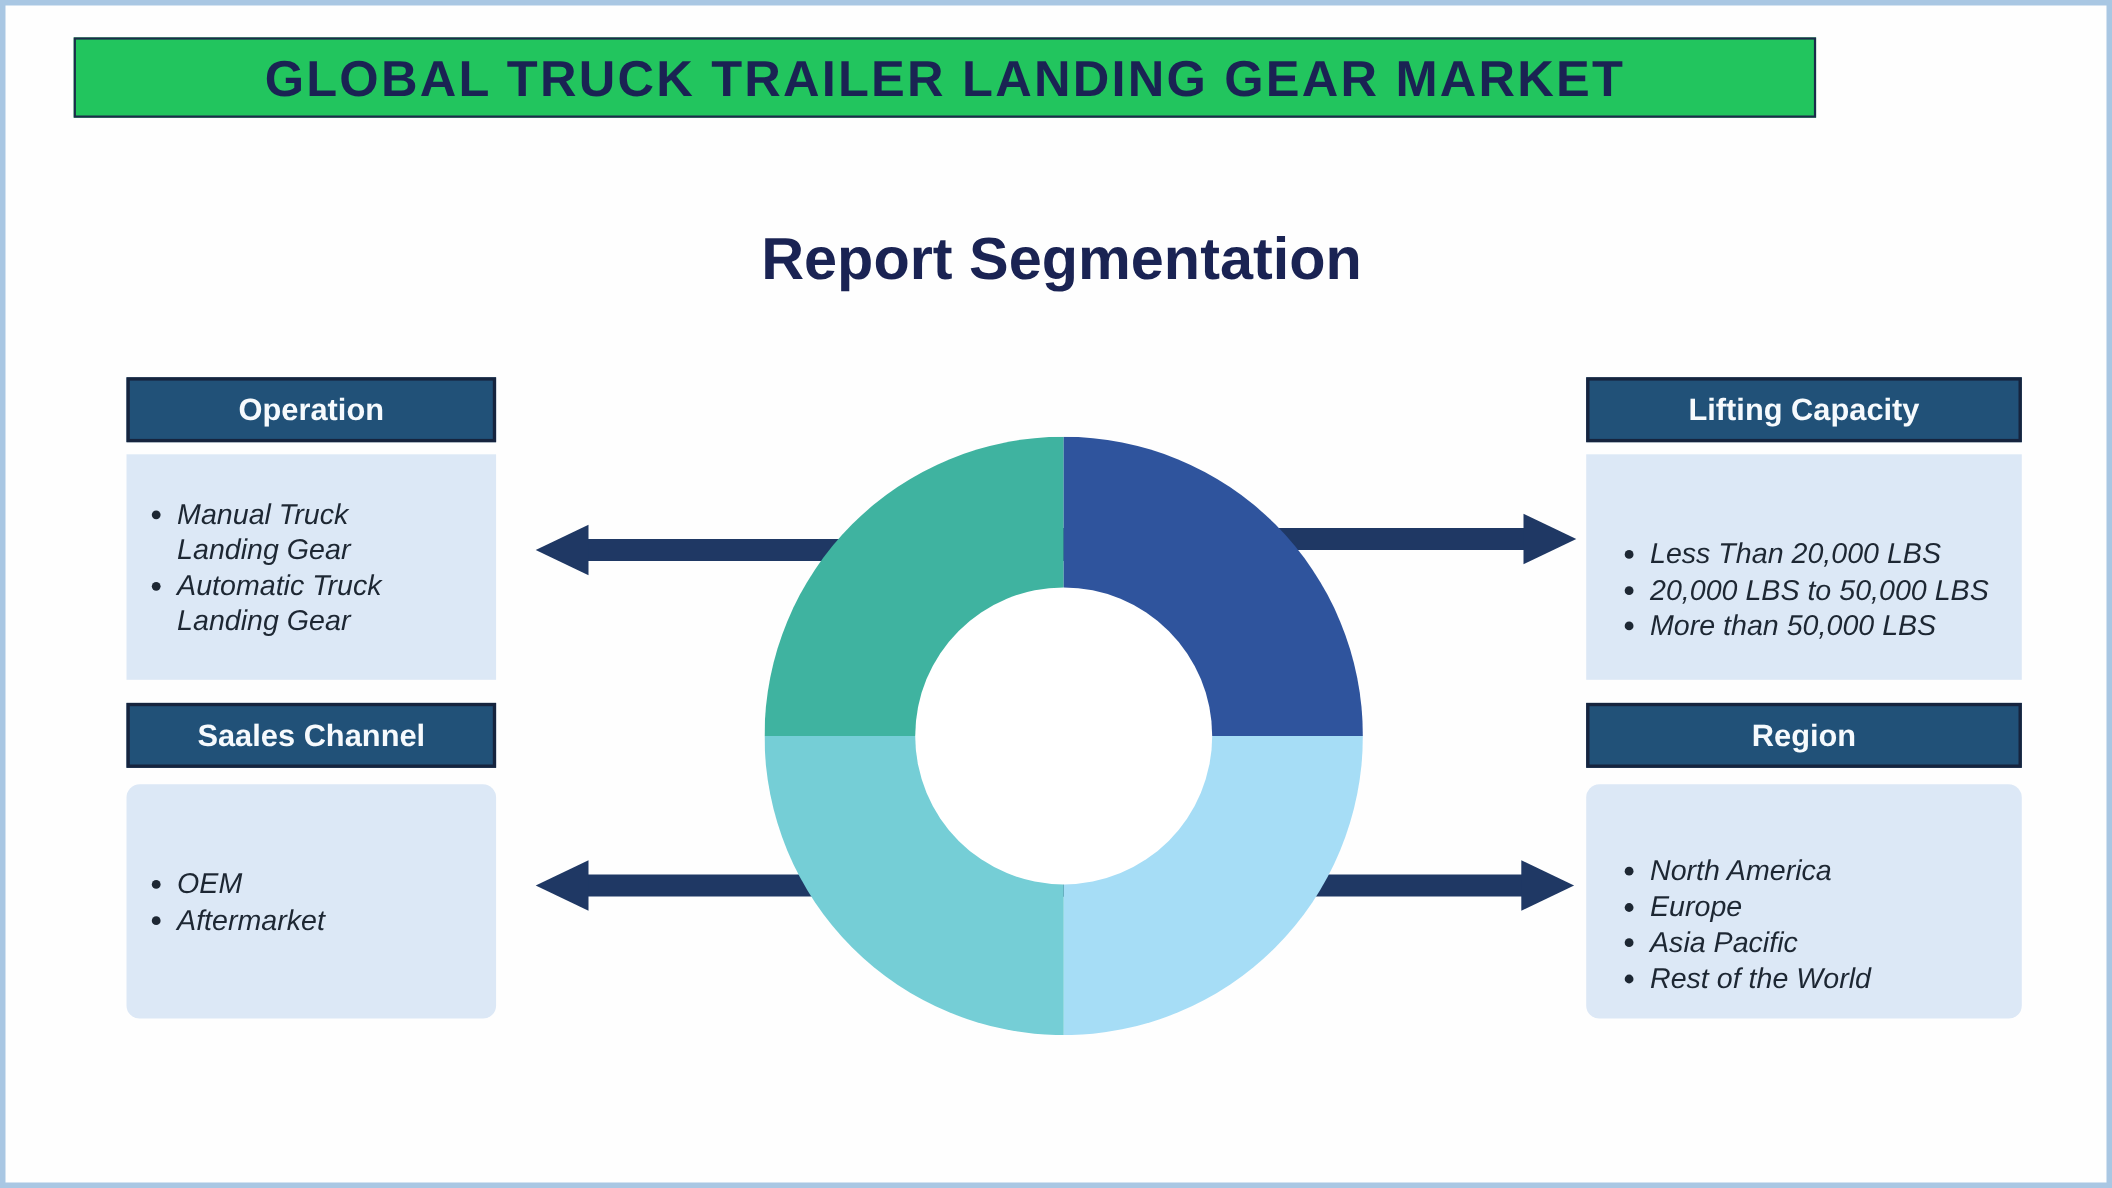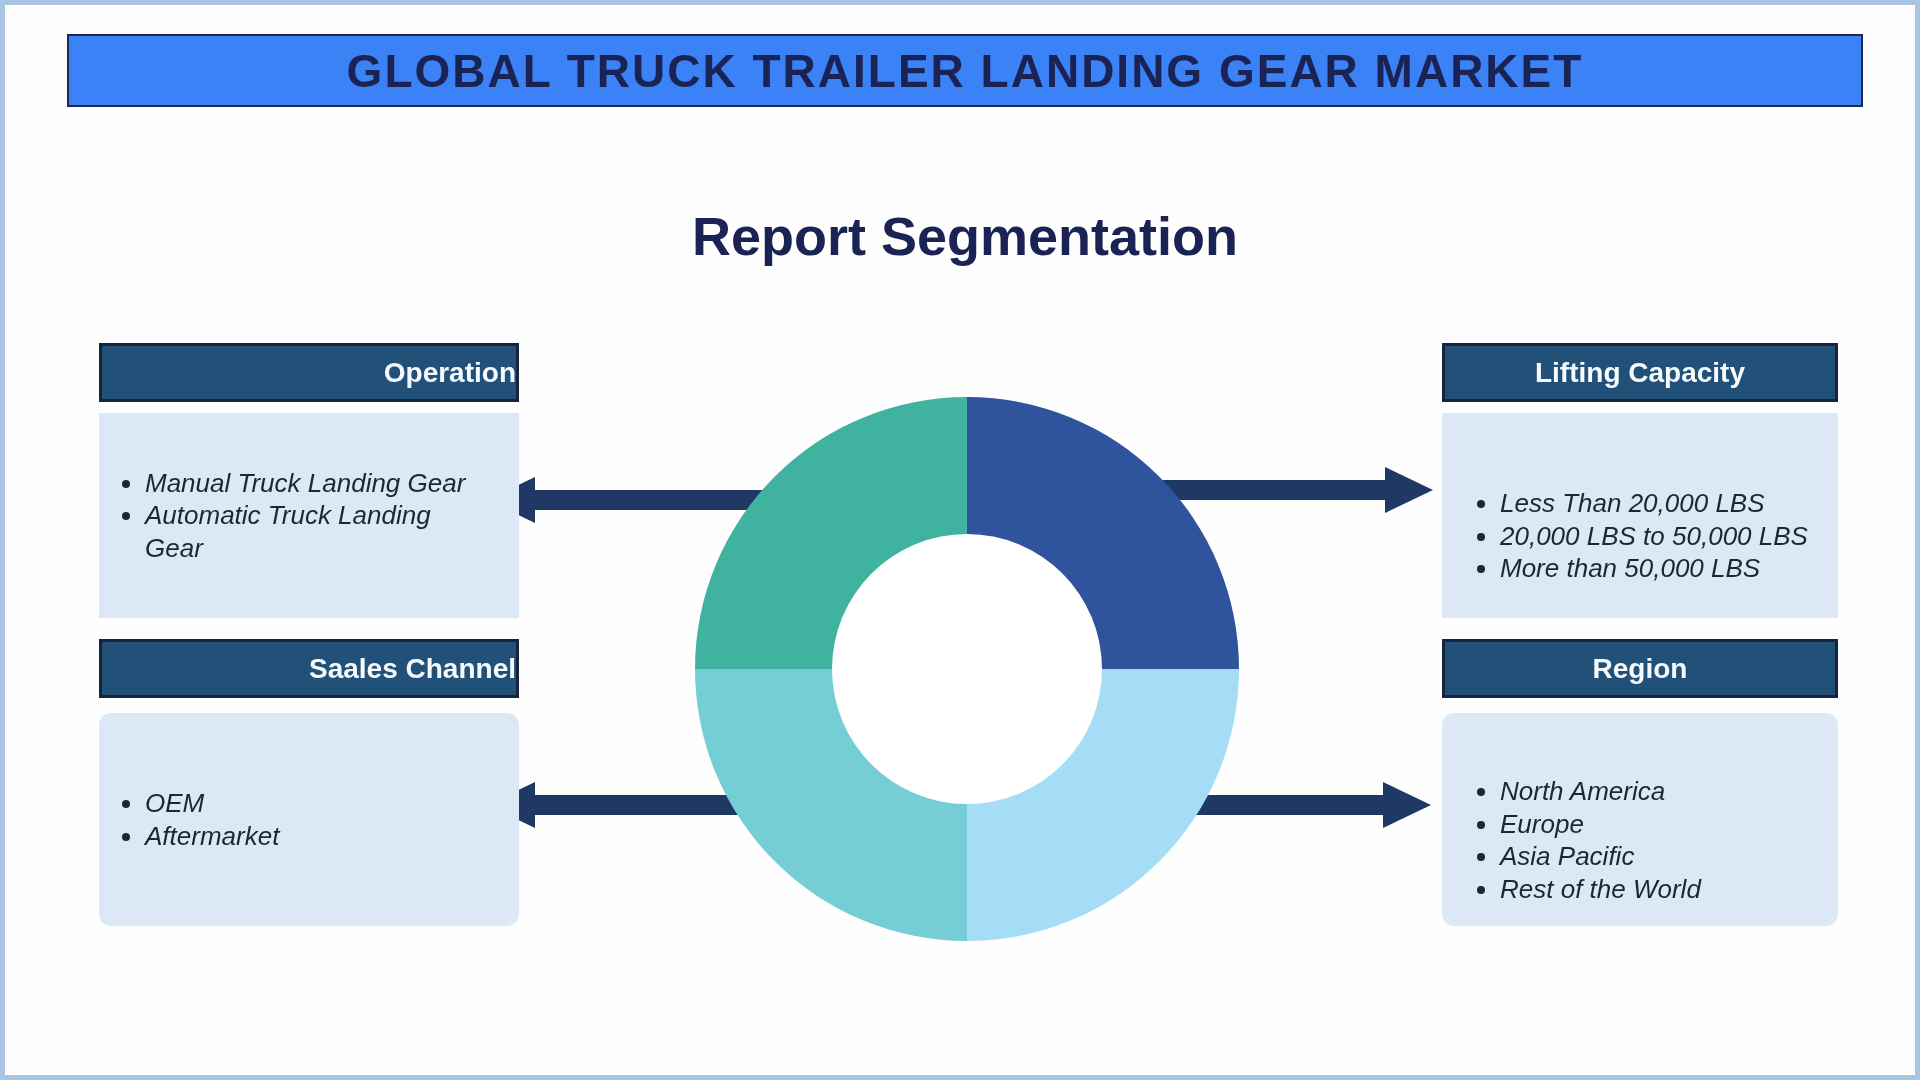--- a/index.html
+++ b/index.html
@@ -14,22 +14,22 @@
     width: 1920px;
     height: 1080px;
     background: #fefefe;
     border: 5px solid #a9c7e3;
   }
 
   
   .title-box {
     position: absolute;
     left: 62px; top: 29px;
-    width: 1796px; height: 73px;
-    background: #3b82f6;
+    width: 1584px; height: 73px;
+    background: #22c55e;
     border: 2px solid #1c2b4a;
     display: flex; align-items: center; justify-content: center;
   }
   .title-box h1 {
     font-size: 46px;
     font-weight: bold;
     letter-spacing: 2px;
     color: #1a2353;
     white-space: nowrap;
   }
@@ -66,21 +66,21 @@
     z-index: 6;
   }
   .panel-body ul {
     list-style: disc outside;
     font-style: italic;
     font-size: 26px;
     line-height: 1.25;
     color: #1d2733;
     width: 100%;
   }
-  .col-left  { left: 94px;  width: 420px; justify-content: flex-end; }
+  .col-left  { left: 110px;  width: 336px; }
   .col-right { left: 1437px; width: 396px; }
   .row1-header { top: 338px; }
   .row2-header { top: 634px; }
   .row1-body { top: 408px; height: 205px; }
   .row2-body { top: 708px; height: 213px; border-radius: 12px; }
   .col-left  .panel-body ul, .col-left.panel-body ul  { padding-left: 46px; padding-right: 38px; }
   .col-right .panel-body ul, .col-right.panel-body ul { padding-left: 58px; padding-right: 10px; margin-top: 41px; }
 
   
   .arrow-shaft {

